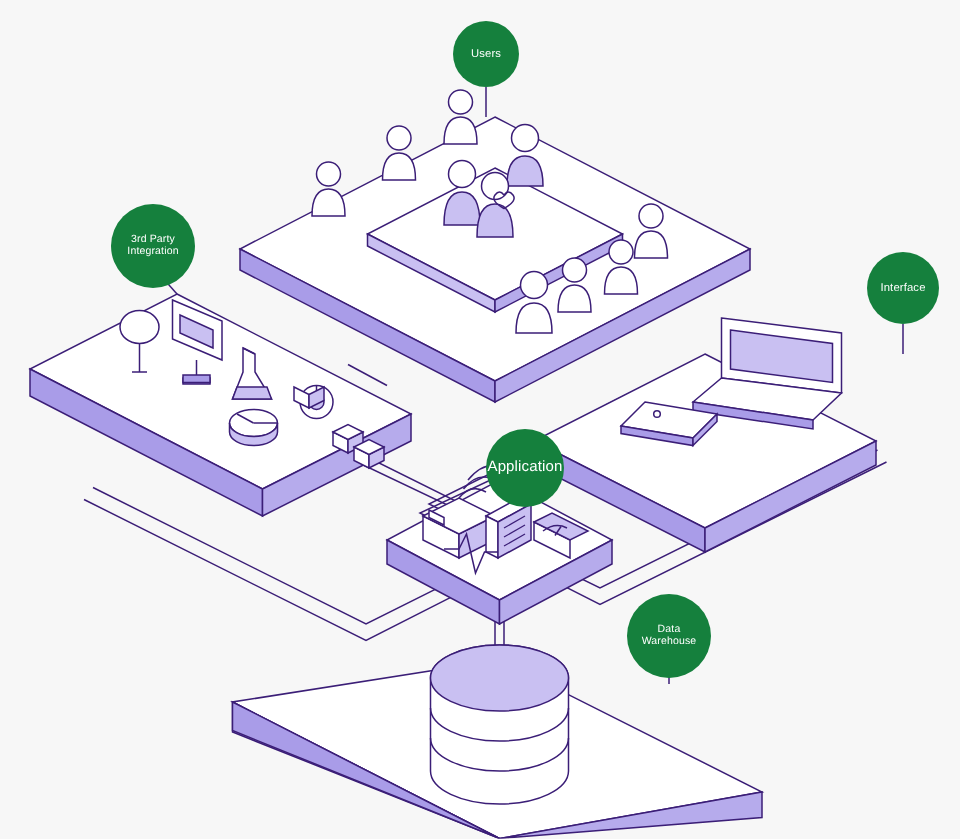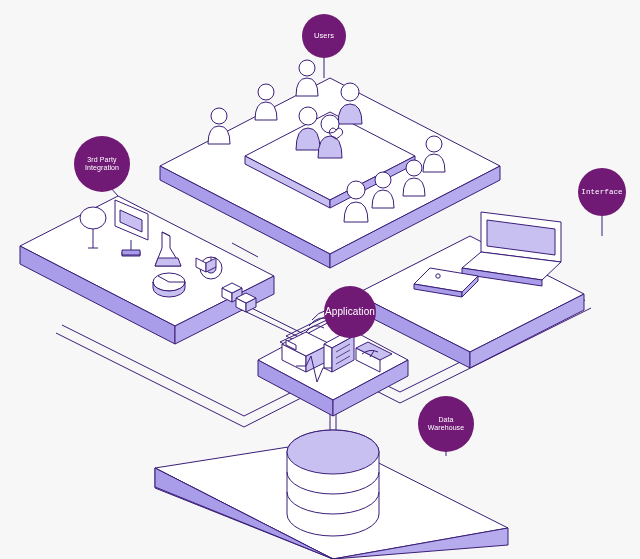--- a/index.html
+++ b/index.html
@@ -21,21 +21,21 @@
   svg.diagram {
     position: absolute;
     left: 0; top: 0;
     width: 640px;
     height: 559px;
     display: block;
   }
   .label-node {
     position: absolute;
     border-radius: 50%;
-    background: #701a75;
+    background: #15803d;
     color: #ffffff;
     display: flex;
     align-items: center;
     justify-content: center;
     text-align: center;
     line-height: 1.15;
     letter-spacing: 0.1px;
     box-sizing: border-box;
     white-space: pre-line;
     font-weight: 400;
@@ -268,20 +268,20 @@
         <path class="ln" d="M287 492 a46 22 0 0 0 92 0"></path>
       </g>
     </g>
   </svg>
 
   <div class="label-node" style="left:302px; top:14px; width:44px; height:44px; font-size:7.5px;">Users</div>
 
   <div class="label-node" style="left:74px; top:136px; width:56px; height:56px; font-size:7px;">3rd Party
 Integration</div>
 
-  <div class="label-node" style="left:578px; top:168px; width:48px; height:48px; font-size:7.5px;font-family:Liberation Mono, monospace;">Interface</div>
+  <div class="label-node" style="left:578px; top:168px; width:48px; height:48px; font-size:7.5px;">Interface</div>
 
   <div class="label-node" style="left:324px; top:286px; width:52px; height:52px; font-size:10px;">Application</div>
 
   <div class="label-node" style="left:418px; top:396px; width:56px; height:56px; font-size:7px;">Data
 Warehouse</div>
 
 </div>
 
 </body></html>

